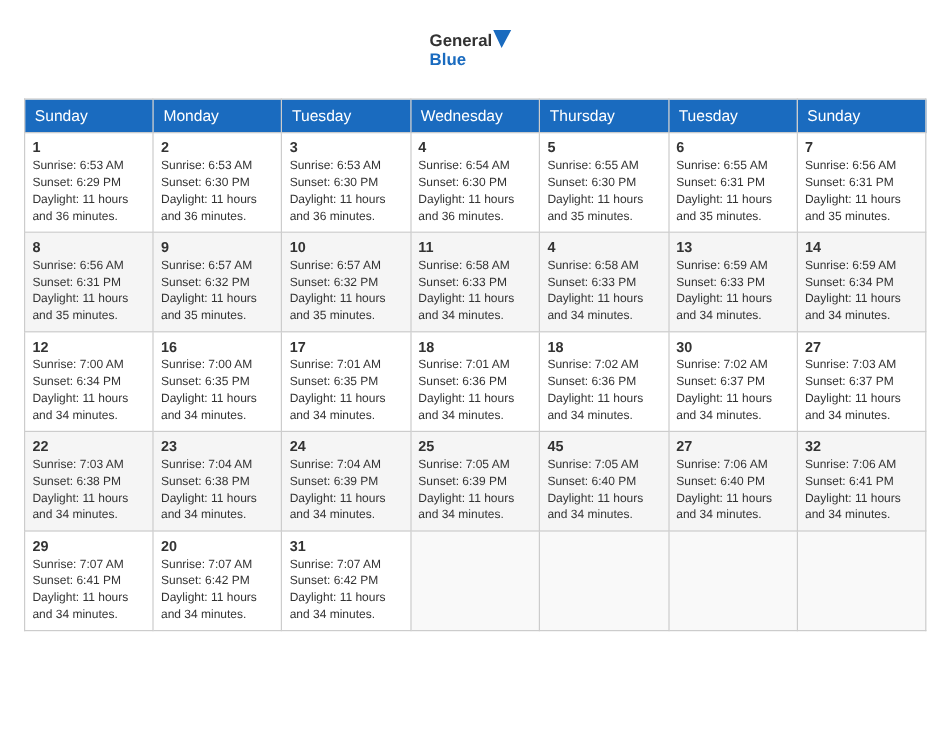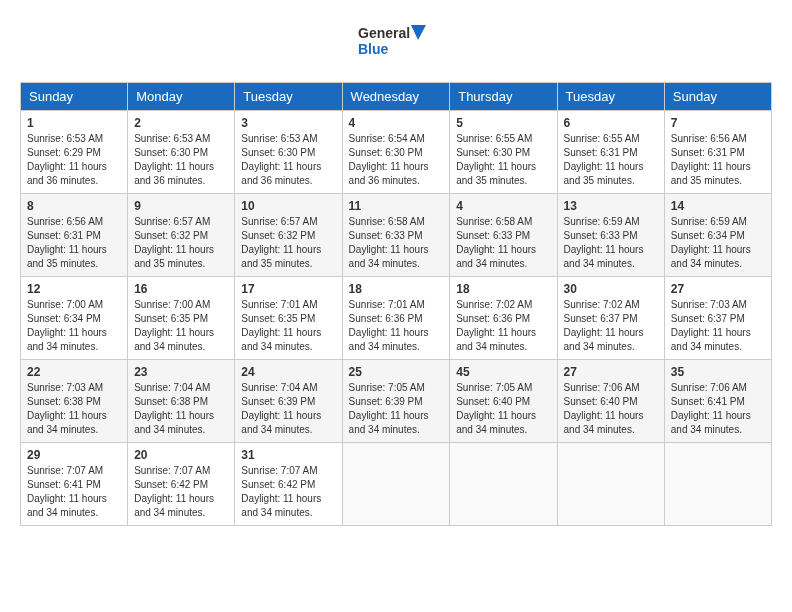--- a/index.html
+++ b/index.html
@@ -300,21 +300,21 @@
 and 34 minutes.</div>
         </td>
         <td>
           <span class="day-num">27</span>
           <div class="day-info" style="white-space: pre-line;">Sunrise: 7:06 AM
 Sunset: 6:40 PM
 Daylight: 11 hours
 and 34 minutes.</div>
         </td>
         <td>
-          <span class="day-num">35</span>
+          <span class="day-num">32</span>
           <div class="day-info" style="white-space: pre-line;">Sunrise: 7:06 AM
 Sunset: 6:41 PM
 Daylight: 11 hours
 and 34 minutes.</div>
         </td>
       </tr>
       <tr>
         <td>
           <span class="day-num">29</span>
           <div class="day-info" style="white-space: pre-line;">Sunrise: 7:07 AM

